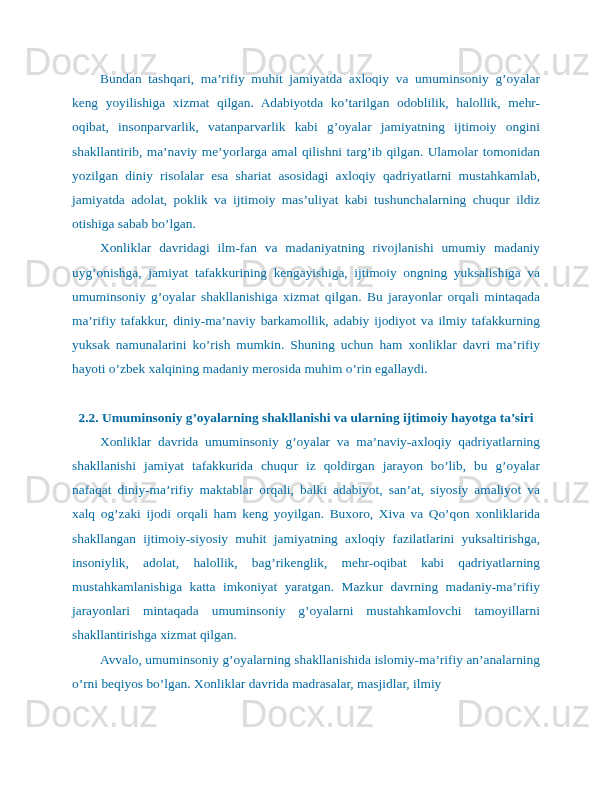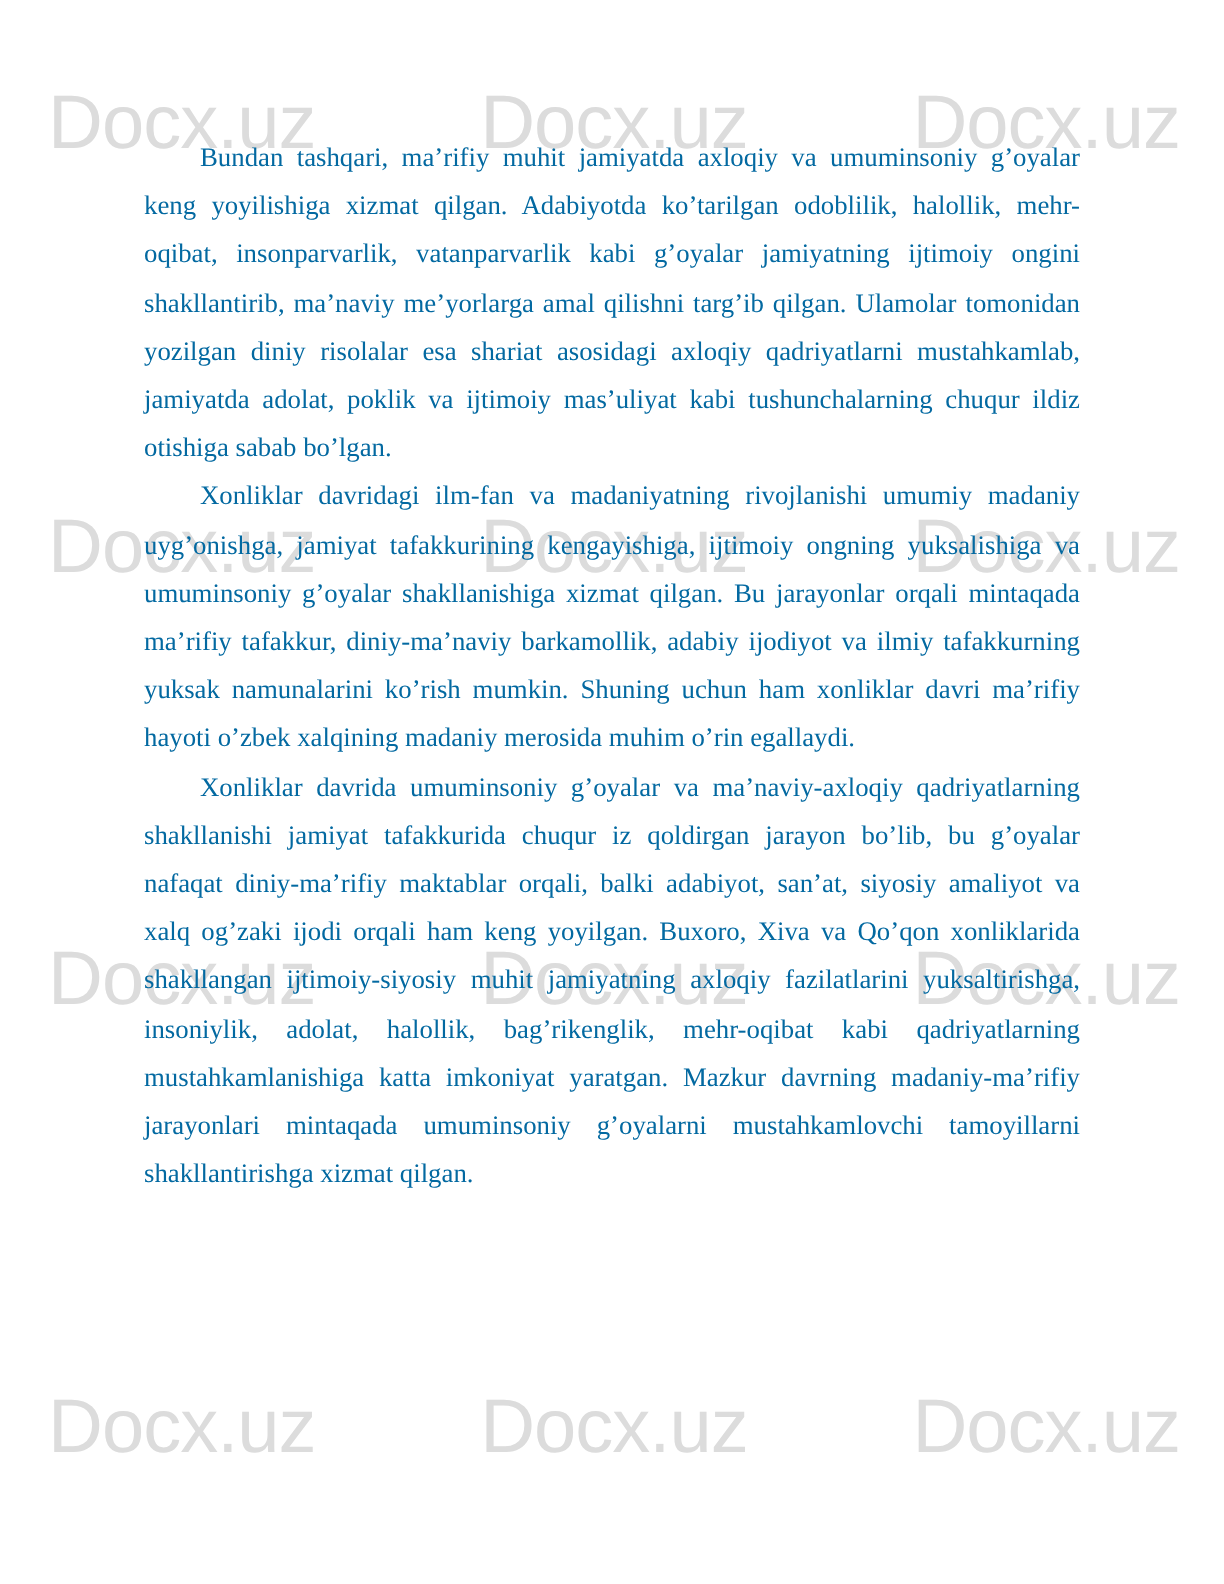--- a/index.html
+++ b/index.html
@@ -44,16 +44,18 @@
   </div>
   <div class="watermark-row" style="top:694px;">
     <span>Docx.uz</span>
     <span>Docx.uz</span>
     <span>Docx.uz</span>
   </div>
 
   <div class="content">
     <p class="para">Bundan tashqari, ma’rifiy muhit jamiyatda axloqiy va umuminsoniy g’oyalar keng yoyilishiga xizmat qilgan. Adabiyotda ko’tarilgan odoblilik, halollik, mehr-oqibat, insonparvarlik, vatanparvarlik kabi g’oyalar jamiyatning ijtimoiy ongini shakllantirib, ma’naviy me’yorlarga amal qilishni targ’ib qilgan. Ulamolar tomonidan yozilgan diniy risolalar esa shariat asosidagi axloqiy qadriyatlarni mustahkamlab, jamiyatda adolat, poklik va ijtimoiy mas’uliyat kabi tushunchalarning chuqur ildiz otishiga sabab bo’lgan.</p>
     <p class="para">Xonliklar davridagi ilm-fan va madaniyatning rivojlanishi umumiy madaniy uyg’onishga, jamiyat tafakkurining kengayishiga, ijtimoiy ongning yuksalishiga va umuminsoniy g’oyalar shakllanishiga xizmat qilgan. Bu jarayonlar orqali mintaqada ma’rifiy tafakkur, diniy-ma’naviy barkamollik, adabiy ijodiyot va ilmiy tafakkurning yuksak namunalarini ko’rish mumkin. Shuning uchun ham xonliklar davri ma’rifiy hayoti o’zbek xalqining madaniy merosida muhim o’rin egallaydi.</p>
+    <p class="heading">2.2. Umuminsoniy g’oyalarning shakllanishi va ularning ijtimoiy hayotga ta’siri</p>
     <p class="para">Xonliklar davrida umuminsoniy g’oyalar va ma’naviy-axloqiy qadriyatlarning shakllanishi jamiyat tafakkurida chuqur iz qoldirgan jarayon bo’lib, bu g’oyalar nafaqat diniy-ma’rifiy maktablar orqali, balki adabiyot, san’at, siyosiy amaliyot va xalq og’zaki ijodi orqali ham keng yoyilgan. Buxoro, Xiva va Qo’qon xonliklarida shakllangan ijtimoiy-siyosiy muhit jamiyatning axloqiy fazilatlarini yuksaltirishga, insoniylik, adolat, halollik, bag’rikenglik, mehr-oqibat kabi qadriyatlarning mustahkamlanishiga katta imkoniyat yaratgan. Mazkur davrning madaniy-ma’rifiy jarayonlari mintaqada umuminsoniy g’oyalarni mustahkamlovchi tamoyillarni shakllantirishga xizmat qilgan.</p>
+    <p class="para">Avvalo, umuminsoniy g’oyalarning shakllanishida islomiy-ma’rifiy an’analarning o’rni beqiyos bo’lgan. Xonliklar davrida madrasalar, masjidlar, ilmiy</p>
   </div>
 
 </div>
 
 </body></html>

